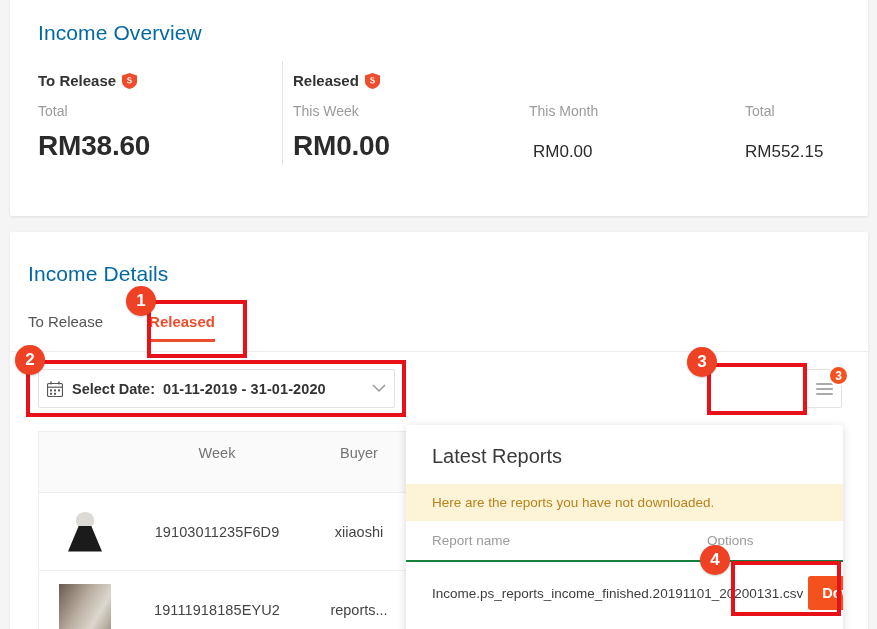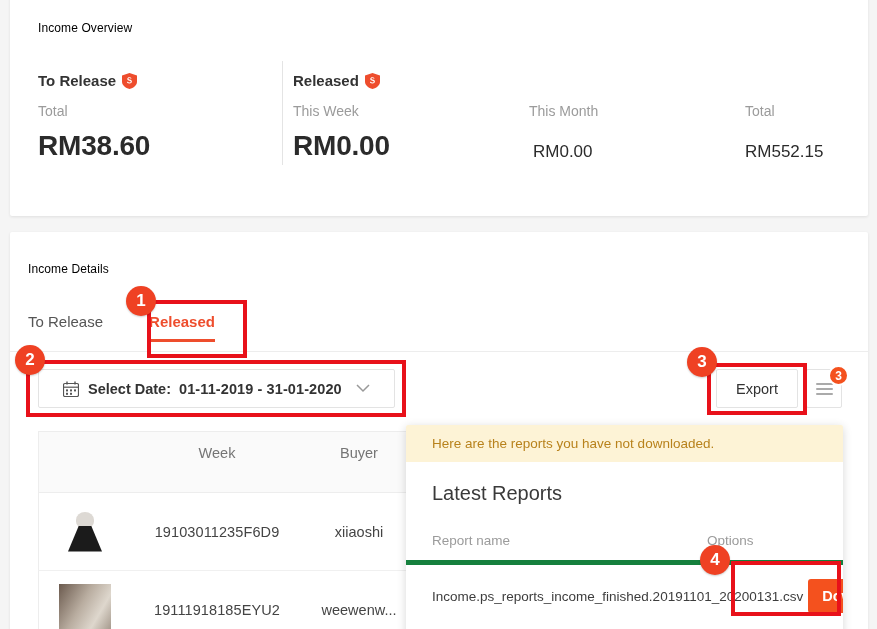--- a/index.html
+++ b/index.html
@@ -17,22 +17,22 @@
     background: #ffffff;
     border-radius: 2px;
     box-shadow: 0 1px 3px rgba(0,0,0,0.09);
   }
   #card-overview { left: 10px; top: -8px; width: 858px; height: 224px; }
   #card-details  { left: 10px; top: 232px; width: 858px; height: 410px; }
 
   
   .section-title {
     position: absolute;
-    font-size: 12px;
-    color: #000000;
+    font-size: 21px;
+    color: #0369a1;
     font-weight: 400;
     letter-spacing: 0.1px;
   }
   #overview-title { left: 28px; top: 29px; }
 
   .ov-label {
     position: absolute;
     font-size: 15px;
     font-weight: bold;
     color: #333;
@@ -123,21 +123,21 @@
   
   #date-select {
     position: absolute;
     left: 38px; top: 369px;
     width: 357px; height: 39px;
     border: 1px solid #e3e3e3;
     border-radius: 2px;
     background: #fff;
     display: flex;
     align-items: center;
-    padding: 0 24px;
+    padding: 0 8px;
     font-size: 14.5px;
     color: #333;
     text-align: right;
   }
   #date-select .cal-icon { margin-right: 9px; display:flex; }
   #date-select .dlabel { font-weight: bold; color:#333; }
   #date-select .dvalue { font-weight: bold; color:#333; margin-left: 8px; letter-spacing: 0.1px;}
   #date-select .chev { margin-left: auto; color: #999; font-size: 13px; }
 
   
@@ -262,21 +262,21 @@
     background: #fdf3d6;
     color: #b8821c;
     font-size: 13.5px;
     padding: 11px 26px;
   }
   .rt-head {
     display: flex;
     font-size: 13.5px;
     color: #9b9b9b;
     padding: 12px 26px 12px 26px;
-    border-bottom: 5px solid #15803d;
+    border-bottom: 2px solid #15803d;
   }
   .rt-head .c1 { flex: 1; }
   .rt-head .c2 { width: 110px; }
   .rt-row {
     display: flex;
     align-items: center;
     padding: 14px 26px;
     font-size: 13.5px;
     color: #3d3d3d;
   }
@@ -398,23 +398,20 @@
     </span>
     <span class="dlabel">Select Date:</span>
     <span class="dvalue">01-11-2019 - 31-01-2020</span>
     <span class="chev">
       <svg width="14" height="9" viewBox="0 0 14 9">
           <path d="M1 1 L7 7 L13 1" fill="none" stroke="#999" stroke-width="1.5"></path>
         </svg>
     </span>
   </div>
 
-  <div id="export-btn">
-    <span>Export</span>
-  </div>
 
   <div id="menu-btn">
     <div class="bars">
       <span></span>
         <span></span>
         <span></span>
     </div>
   </div>
   <div class="menu-badge">3</div>
 
@@ -433,28 +430,28 @@
       <div class="td-order">19103011235F6D9</div>
       <div class="td-buyer">xiiaoshi</div>
       <div class="td-payout">2</div>
     </div>
 
     <div class="trow">
       <div class="td-thumb">
         <div class="thumb photo"></div>
       </div>
       <div class="td-order">19111918185EYU2</div>
-      <div class="td-buyer">weewenw...</div>
+      <div class="td-buyer">reports...</div>
       <div class="td-payout">2</div>
     </div>
   </div>
 
   <div id="reports-panel">
+    <div id="reports-title">Latest Reports</div>
     <div id="reports-note">Here are the reports you have not downloaded.</div>
-    <div id="reports-title">Latest Reports</div>
     <div class="rt-head">
       <div class="c1">Report name</div>
       <div class="c2">Options</div>
     </div>
     <div class="rt-row">
       <div class="c1">Income.ps_reports_income_finished.20191101_20200131.csv</div>
       <div class="c2">
         <button id="download-btn">Download</button>
       </div>
     </div>

